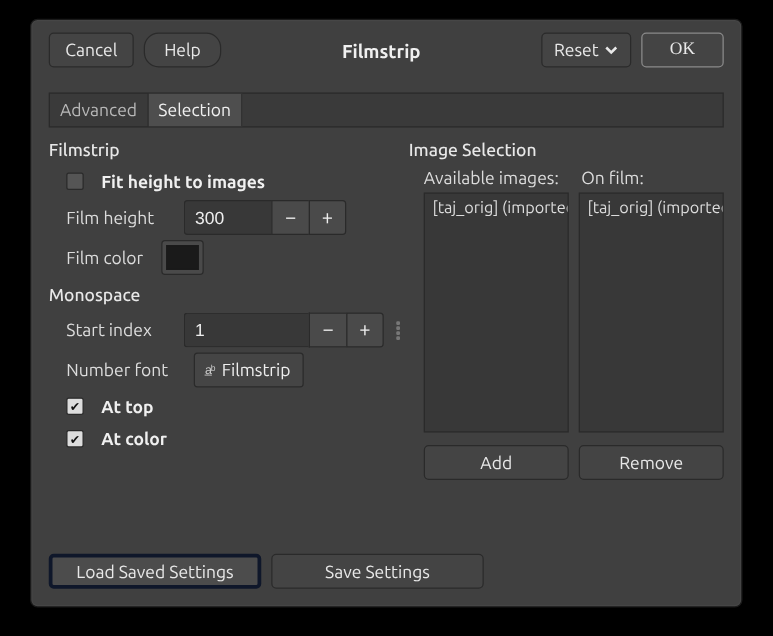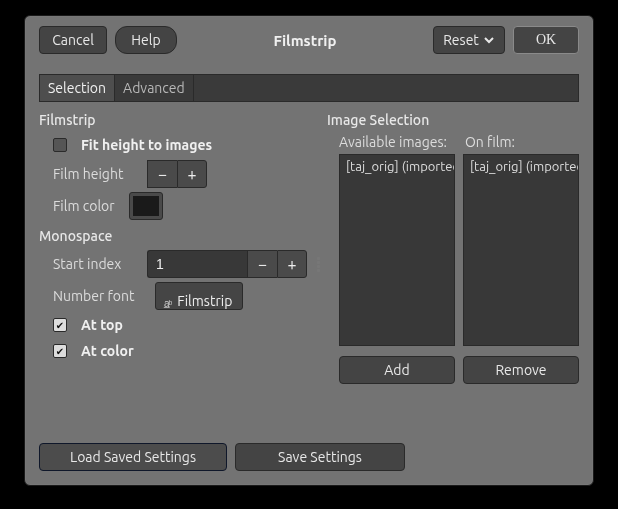--- a/index.html
+++ b/index.html
@@ -11,21 +11,21 @@
     width: 618px;
     height: 509px;
     overflow: hidden;
   }
   .dialog {
     position: absolute;
     left: 24px;
     top: 15px;
     width: 570px;
     height: 471px;
-    background: #737373;
+    background: #404040;
     border: 1px solid #1a1a1a;
     border-radius: 6px;
     box-shadow: 0 0 0 1px rgba(255,255,255,0.03) inset;
   }
 
   
   .topbar {
     display: flex;
     align-items: center;
     padding: 10px 14px;
@@ -172,21 +172,21 @@
     flex:1;
     border:1px solid #1a1a1a;
   }
 
   .fontbtn {
     background:#454545;
     border:1px solid #2a2a2a;
     border-radius:3px;
     height:28px;
     display:flex;
-    align-items:flex-end;
+    align-items:center;
     gap:6px;
     padding: 0 10px 0 8px;
     cursor:pointer;
     color:#eee;
   }
   .fontbtn .ficon{
     font-size:10px;
     line-height:1;
     color:#ccc;
     letter-spacing:-1px;
@@ -237,21 +237,21 @@
   .btnpair .btn{ flex:1; justify-content:center; width:116px; padding:0;}
 
   
   .bottombar{
     position:absolute;
     left:14px;
     bottom:14px;
     display:flex;
     gap:8px;
   }
-  .bottombar .btn.load{ width:188px; background:#4c4c4c; border:1px solid #0f172a;}
+  .bottombar .btn.load{ width:170px; background:#4c4c4c; border:3px solid #0f172a;}
   .bottombar .btn.save{ width:170px;}
 </style>
 </head>
 <body>
 
 <div class="dialog">
 
   <div class="topbar">
     <div class="btn cancel">Cancel</div>
     <div class="btn help">Help</div>
@@ -261,37 +261,38 @@
       <span class="chev">
         <svg viewBox="0 0 12 12">
             <path d="M2 4l4 4 4-4" fill="none" stroke="#e8e8e8" stroke-width="2"></path>
           </svg>
       </span>
     </div>
     <div class="btn ok">OK</div>
   </div>
 
   <div class="tabstrip">
+    <div class="tab">Advanced</div>
     <div class="tab active">Selection</div>
-    <div class="tab">Advanced</div>
   </div>
 
   <div class="content">
     <div class="col-left">
 
       <div class="section-title">Filmstrip</div>
 
       <div class="row cb">
         <span class="checkbox"></span>
         <span class="cb-label">Fit height to images</span>
       </div>
 
       <div class="row">
         <label class="lbl">Film height</label>
         <div class="spin">
+          <input value="300" style="">
           <div class="sbtn minus">−</div>
           <div class="sbtn plus">+</div>
         </div>
       </div>
 
       <div class="row">
         <label class="lbl" style="width:68px">Film color</label>
         <div class="colorwell">
           <div class="sw" style="background:#1a1a1a"></div>
         </div>

